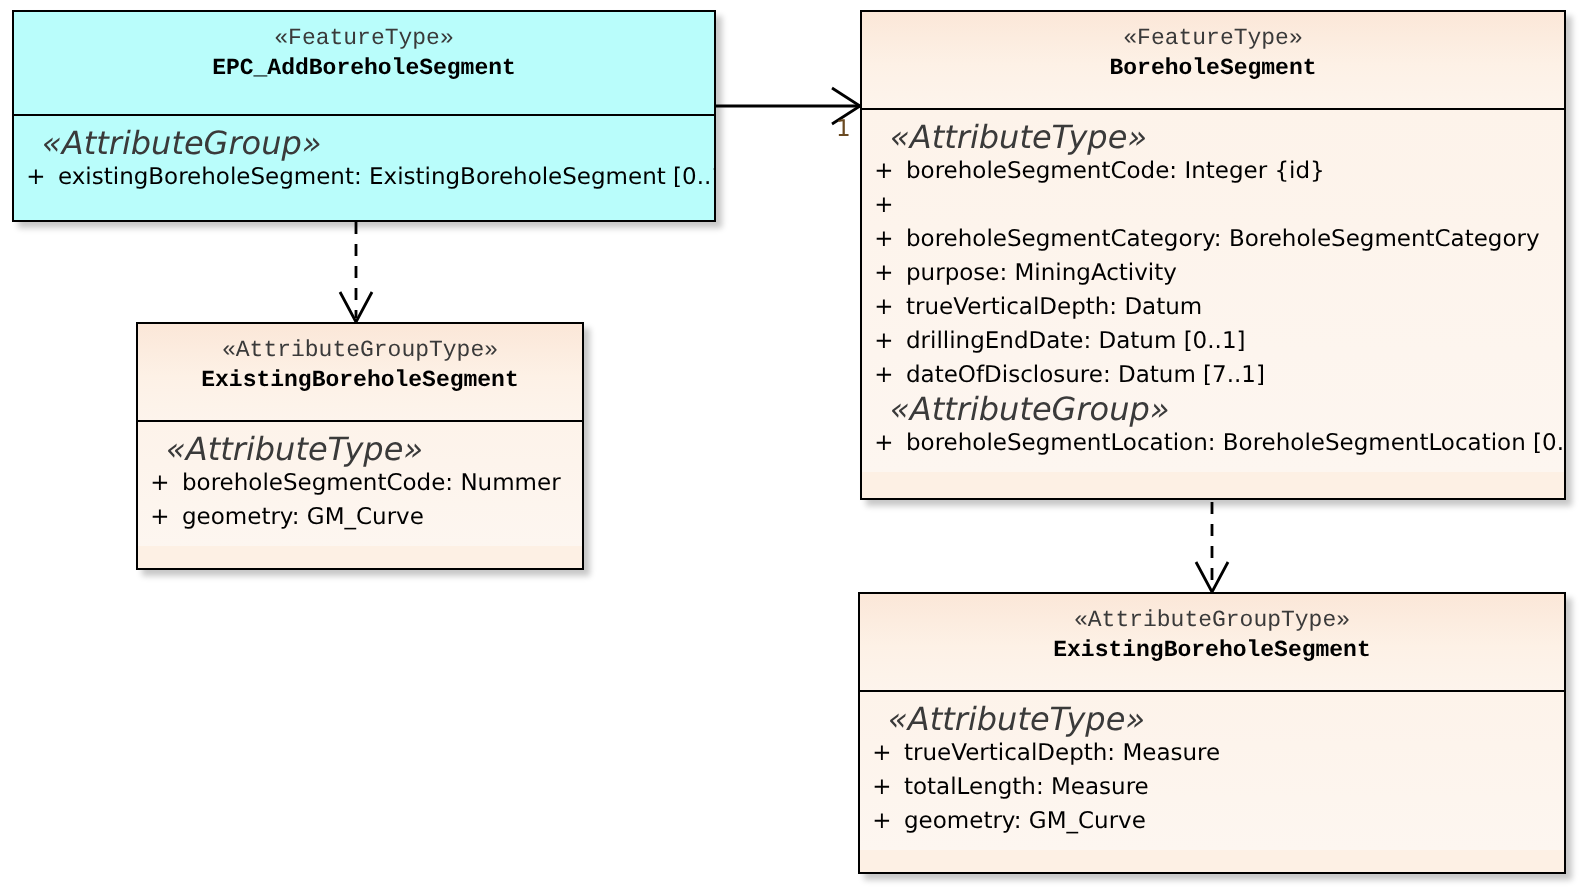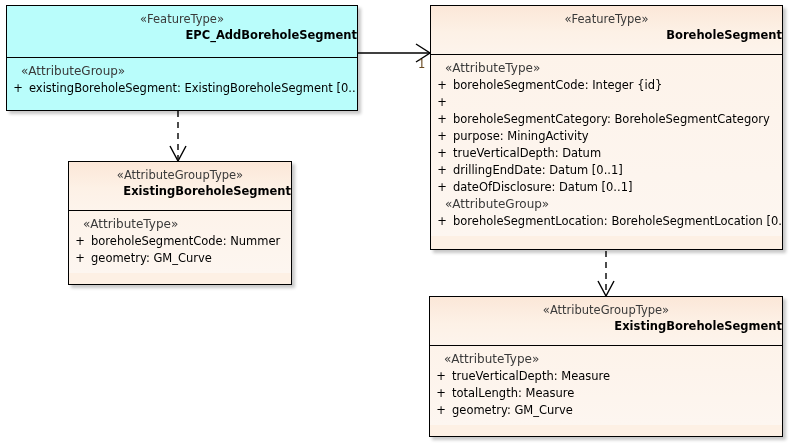--- a/index.html
+++ b/index.html
@@ -41,53 +41,54 @@
   .uml-class.cyan {
     background: #b9fdfb;
   }
   .uml-class .hdr {
     box-sizing: border-box;
     border-bottom: 1px solid #000000;
     text-align: center;
     padding-top: 6px;
     padding-bottom: 22px;
     background: linear-gradient(to bottom, #fbe7d8 0%, #fdf1e6 55%, #fdf4ec 100%);
+    font-family: Liberation Mono, monospace;
   }
   .uml-class.cyan .hdr {
     background: #b9fdfb;
     border-bottom: 1px solid #000000;
   }
   .uml-class .stereo {
     font-size: 11.5px;
     line-height: 15px;
     color: #3a3a3a;
     white-space: nowrap;
   }
   .uml-class .cname {
     font-size: 11.5px;
     line-height: 16px;
     font-weight: bold;
     color: #000000;
     white-space: nowrap;
-    text-align: right;
   }
   .uml-class .body {
     box-sizing: border-box;
     padding: 5px 0 6px 0;
     background: linear-gradient(to bottom, #fdf3ea 0%, #fdf6f0 100%);
   }
   .uml-class.cyan .body {
     background: #b9fdfb;
   }
   .grp {
-    font-size: 12px;
+    font-size: 16px;
     line-height: 17px;
     color: #3a3a3a;
     padding-left: 14px;
     white-space: nowrap;
+    font-style: italic;
   }
   .attr {
     font-size: 11.5px;
     line-height: 17px;
     color: #000000;
     white-space: nowrap;
     display: flex;
   }
   .attr .vis {
     display: inline-block;
@@ -173,21 +174,21 @@
       <div class="attr">
         <span class="vis">+</span>
         <span class="txt">trueVerticalDepth: Datum</span>
       </div>
       <div class="attr">
         <span class="vis">+</span>
         <span class="txt">drillingEndDate: Datum [0..1]</span>
       </div>
       <div class="attr">
         <span class="vis">+</span>
-        <span class="txt">dateOfDisclosure: Datum [0..1]</span>
+        <span class="txt">dateOfDisclosure: Datum [7..1]</span>
       </div>
       <div class="grp">«AttributeGroup»</div>
       <div class="attr">
         <span class="vis">+</span>
         <span class="txt">boreholeSegmentLocation: BoreholeSegmentLocation [0..1]</span>
       </div>
     </div>
   </div>
 
   <div class="uml-class" style="left:68px; top:161px; width:224px; height:124px;">

